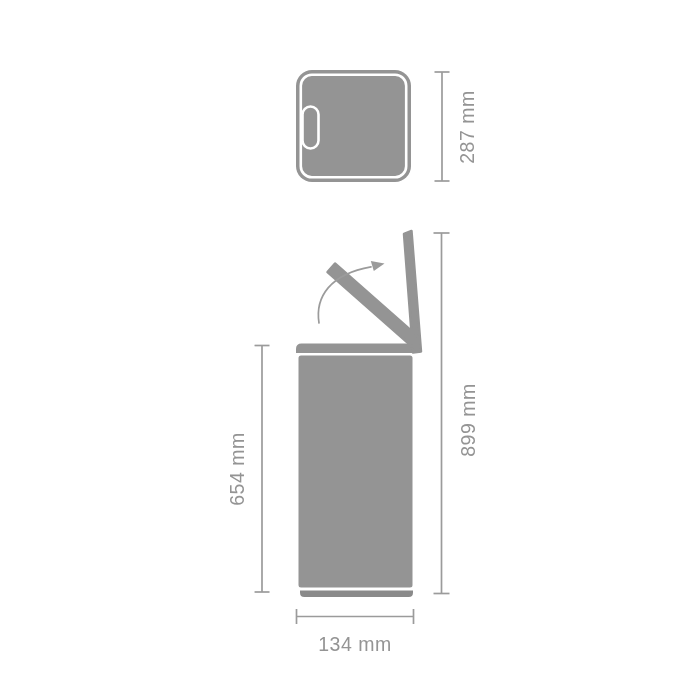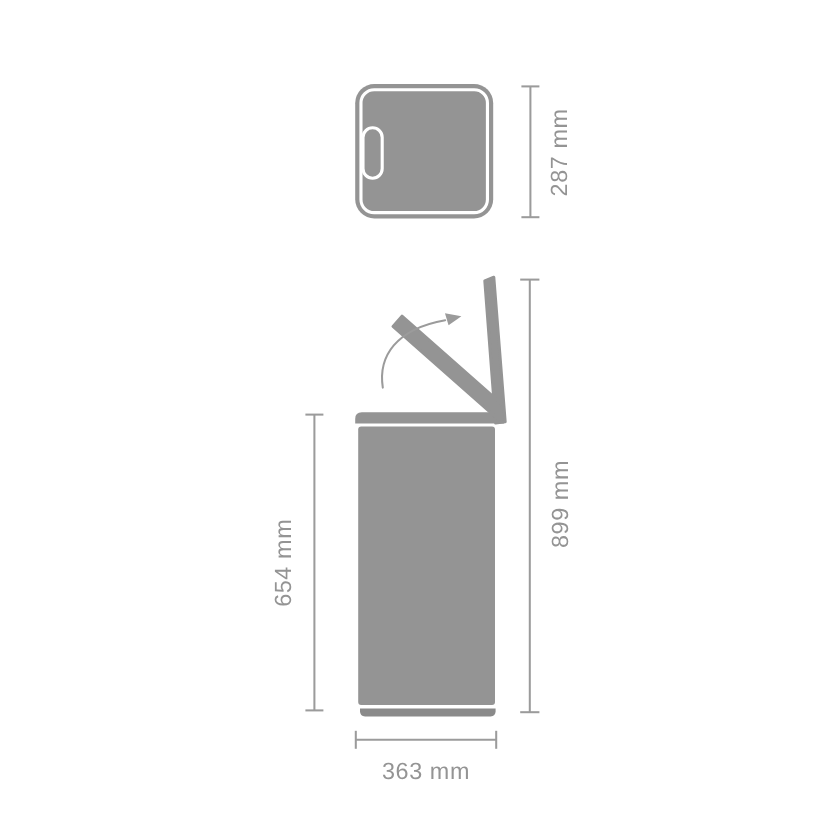--- a/index.html
+++ b/index.html
@@ -81,14 +81,14 @@
       </g>
     </g>
   </svg>
 
   <div class="dim-label vertical" style="left:467px; top:126.5px;">287 mm</div>
 
   <div class="dim-label vertical" style="left:237px; top:468.5px;">654 mm</div>
 
   <div class="dim-label vertical" style="left:468px; top:420px;">899 mm</div>
 
-  <div class="dim-label" style="left:355px; top:643.5px;">363 mm</div>
+  <div class="dim-label" style="left:355px; top:643.5px;">134 mm</div>
 </div>
 
 </body></html>

